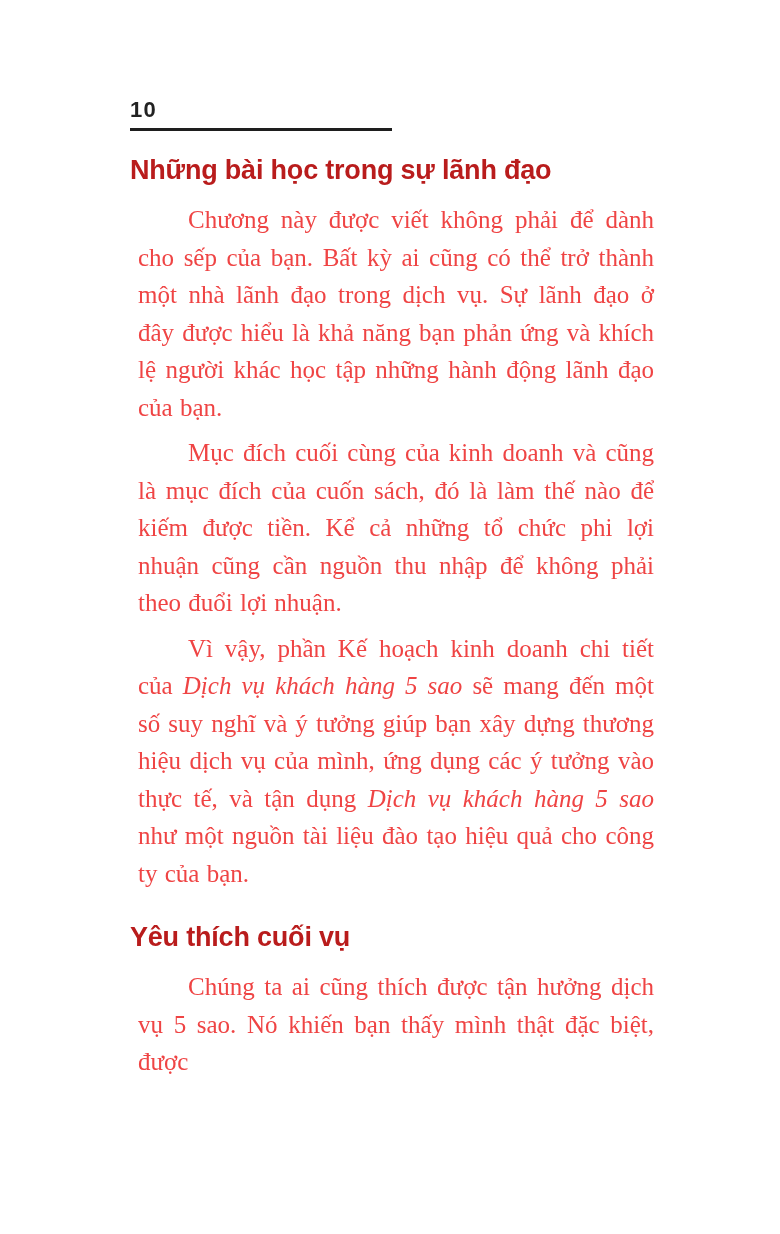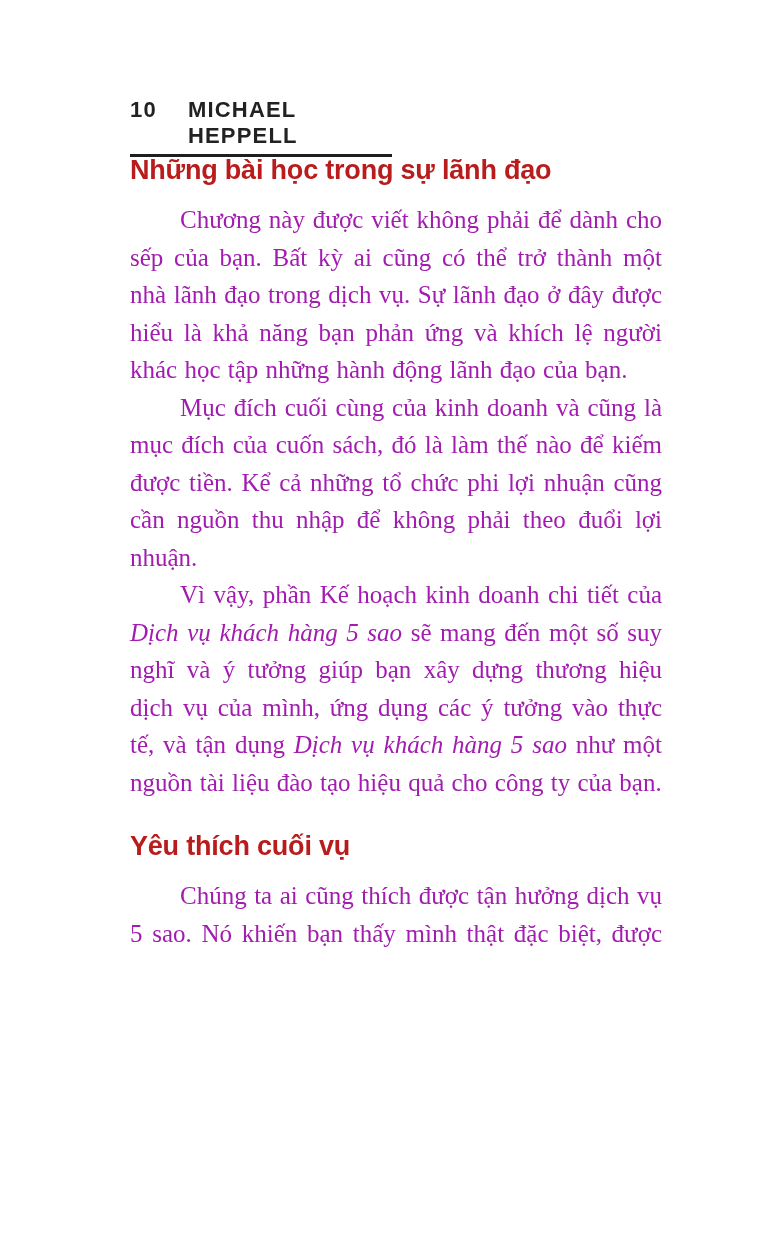--- a/index.html
+++ b/index.html
@@ -50,42 +50,41 @@
     line-height: 34px;
     letter-spacing: -0.2px;
     color: #b91c1c;
     margin: 28px 0 14px 0;
   }
   .section:first-of-type .section-heading {
     margin-top: 0;
   }
 
   .body-para {
-    margin: 0;
+    margin: 8px;
     font-size: 25px;
     line-height: 37.5px;
     text-align: justify;
     text-indent: 50px;
-    color: #a21caf;
+    color: #ef4444;
     word-spacing: 1px;
   }
   .body-para em {
   }
   .body-para.continues {
     text-align-last: justify;
   }
 </style>
 </head>
 <body>
 
 <div class="page">
 
   <header class="running-header">
     <span>10</span>
-    <span>MICHAEL HEPPELL</span>
   </header>
 
   <main class="content">
 
     <section class="section">
       <h2 class="section-heading">Những bài học trong sự lãnh đạo</h2>
       <div>
           <p class="body-para"><span>Chương này được viết không phải để dành cho sếp của bạn. Bất kỳ ai cũng có thể trở thành một nhà lãnh đạo trong dịch vụ. Sự lãnh đạo ở đây được hiểu là khả năng bạn phản ứng và khích lệ người khác học tập những hành động lãnh đạo của bạn.</span></p>
         </div>
     </section>

